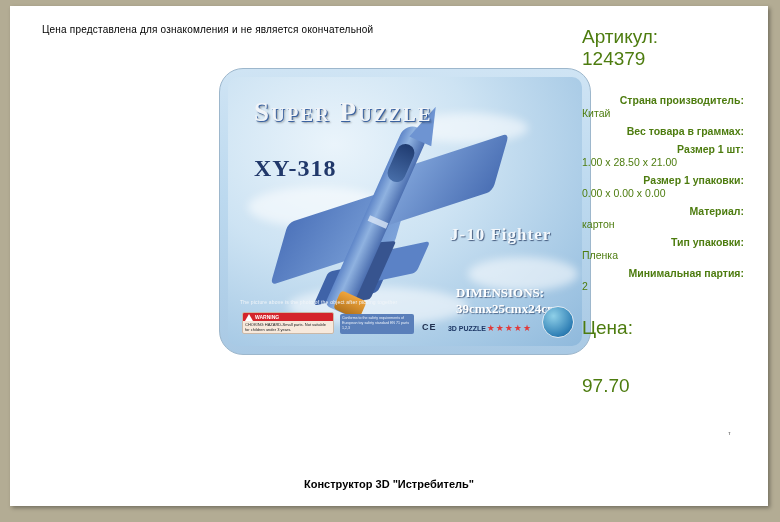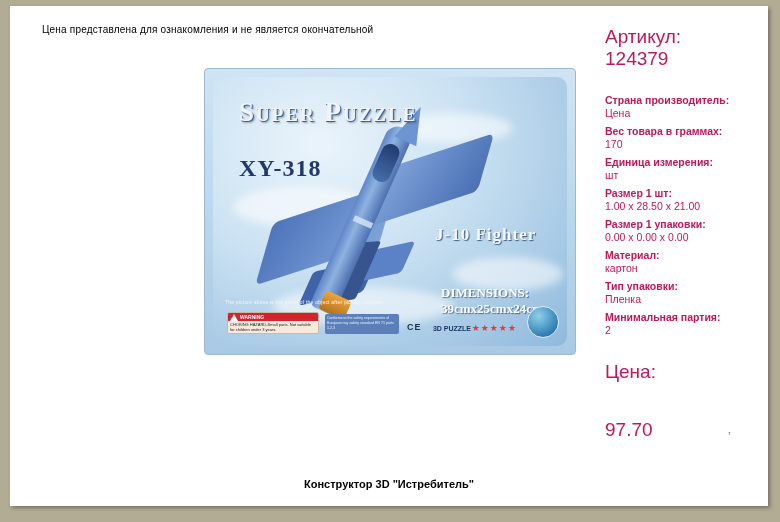--- a/index.html
+++ b/index.html
@@ -28,25 +28,25 @@
     top: 18px;
     font-size: 10px;
     color: #000;
     letter-spacing: 0.2px;
     white-space: nowrap;
   }
 
   
   .product-image {
     position: absolute;
-    left: 194px;
+    left: 209px;
     top: 62px;
     width: 370px;
     height: 285px;
-    border-radius: 4px;
+    border-radius: 24px;
     background: linear-gradient(#cfe4f4 0%, #bcd9ef 45%, #a9c9e4 100%);
     border: 1px solid #9db7cc;
     overflow: hidden;
   }
   .img-inner {
     position: absolute;
     left: 8px;
     top: 8px;
     right: 8px;
     bottom: 8px;
@@ -283,39 +283,40 @@
     width: 30px;
     height: 30px;
     border-radius: 50%;
     background: radial-gradient(circle at 35% 30%, #8fd0e8, #2f7fb5 70%, #1d5c8a);
     border: 1px solid #dfe9f2;
   }
 
   
   .info {
     position: absolute;
-    left: 595px;
+    left: 572px;
     top: 20px;
     width: 162px;
-    color: #be185d;
+    color: #4d7c0f;
   }
   .sku-label {
     font-size: 19px;
     line-height: 22px;
   }
   .sku-value {
     font-size: 19px;
     line-height: 22px;
     margin-bottom: 23px;
   }
   .spec { margin-bottom: 4px; }
   .spec .k {
     font-size: 10.5px;
     font-weight: bold;
     line-height: 14px;
+    text-align: right;
   }
   .spec .v {
     font-size: 10.5px;
     line-height: 13px;
   }
   .price-label {
     margin-top: 24px;
     font-size: 19px;
     line-height: 22px;
   }
@@ -397,29 +398,24 @@
       <div class="round-badge"></div>
     </div>
   </div>
 
   <div class="info">
     <div class="sku-label">Артикул:</div>
     <div class="sku-value">124379</div>
 
     <div class="spec">
       <div class="k">Страна производитель:</div>
-      <div class="v">Цена</div>
+      <div class="v">Китай</div>
     </div>
     <div class="spec">
       <div class="k">Вес товара в граммах:</div>
-      <div class="v">170</div>
-    </div>
-    <div class="spec">
-      <div class="k">Единица измерения:</div>
-      <div class="v">шт</div>
     </div>
     <div class="spec">
       <div class="k">Размер 1 шт:</div>
       <div class="v">1.00 x 28.50 x 21.00</div>
     </div>
     <div class="spec">
       <div class="k">Размер 1 упаковки:</div>
       <div class="v">0.00 x 0.00 x 0.00</div>
     </div>
     <div class="spec">

